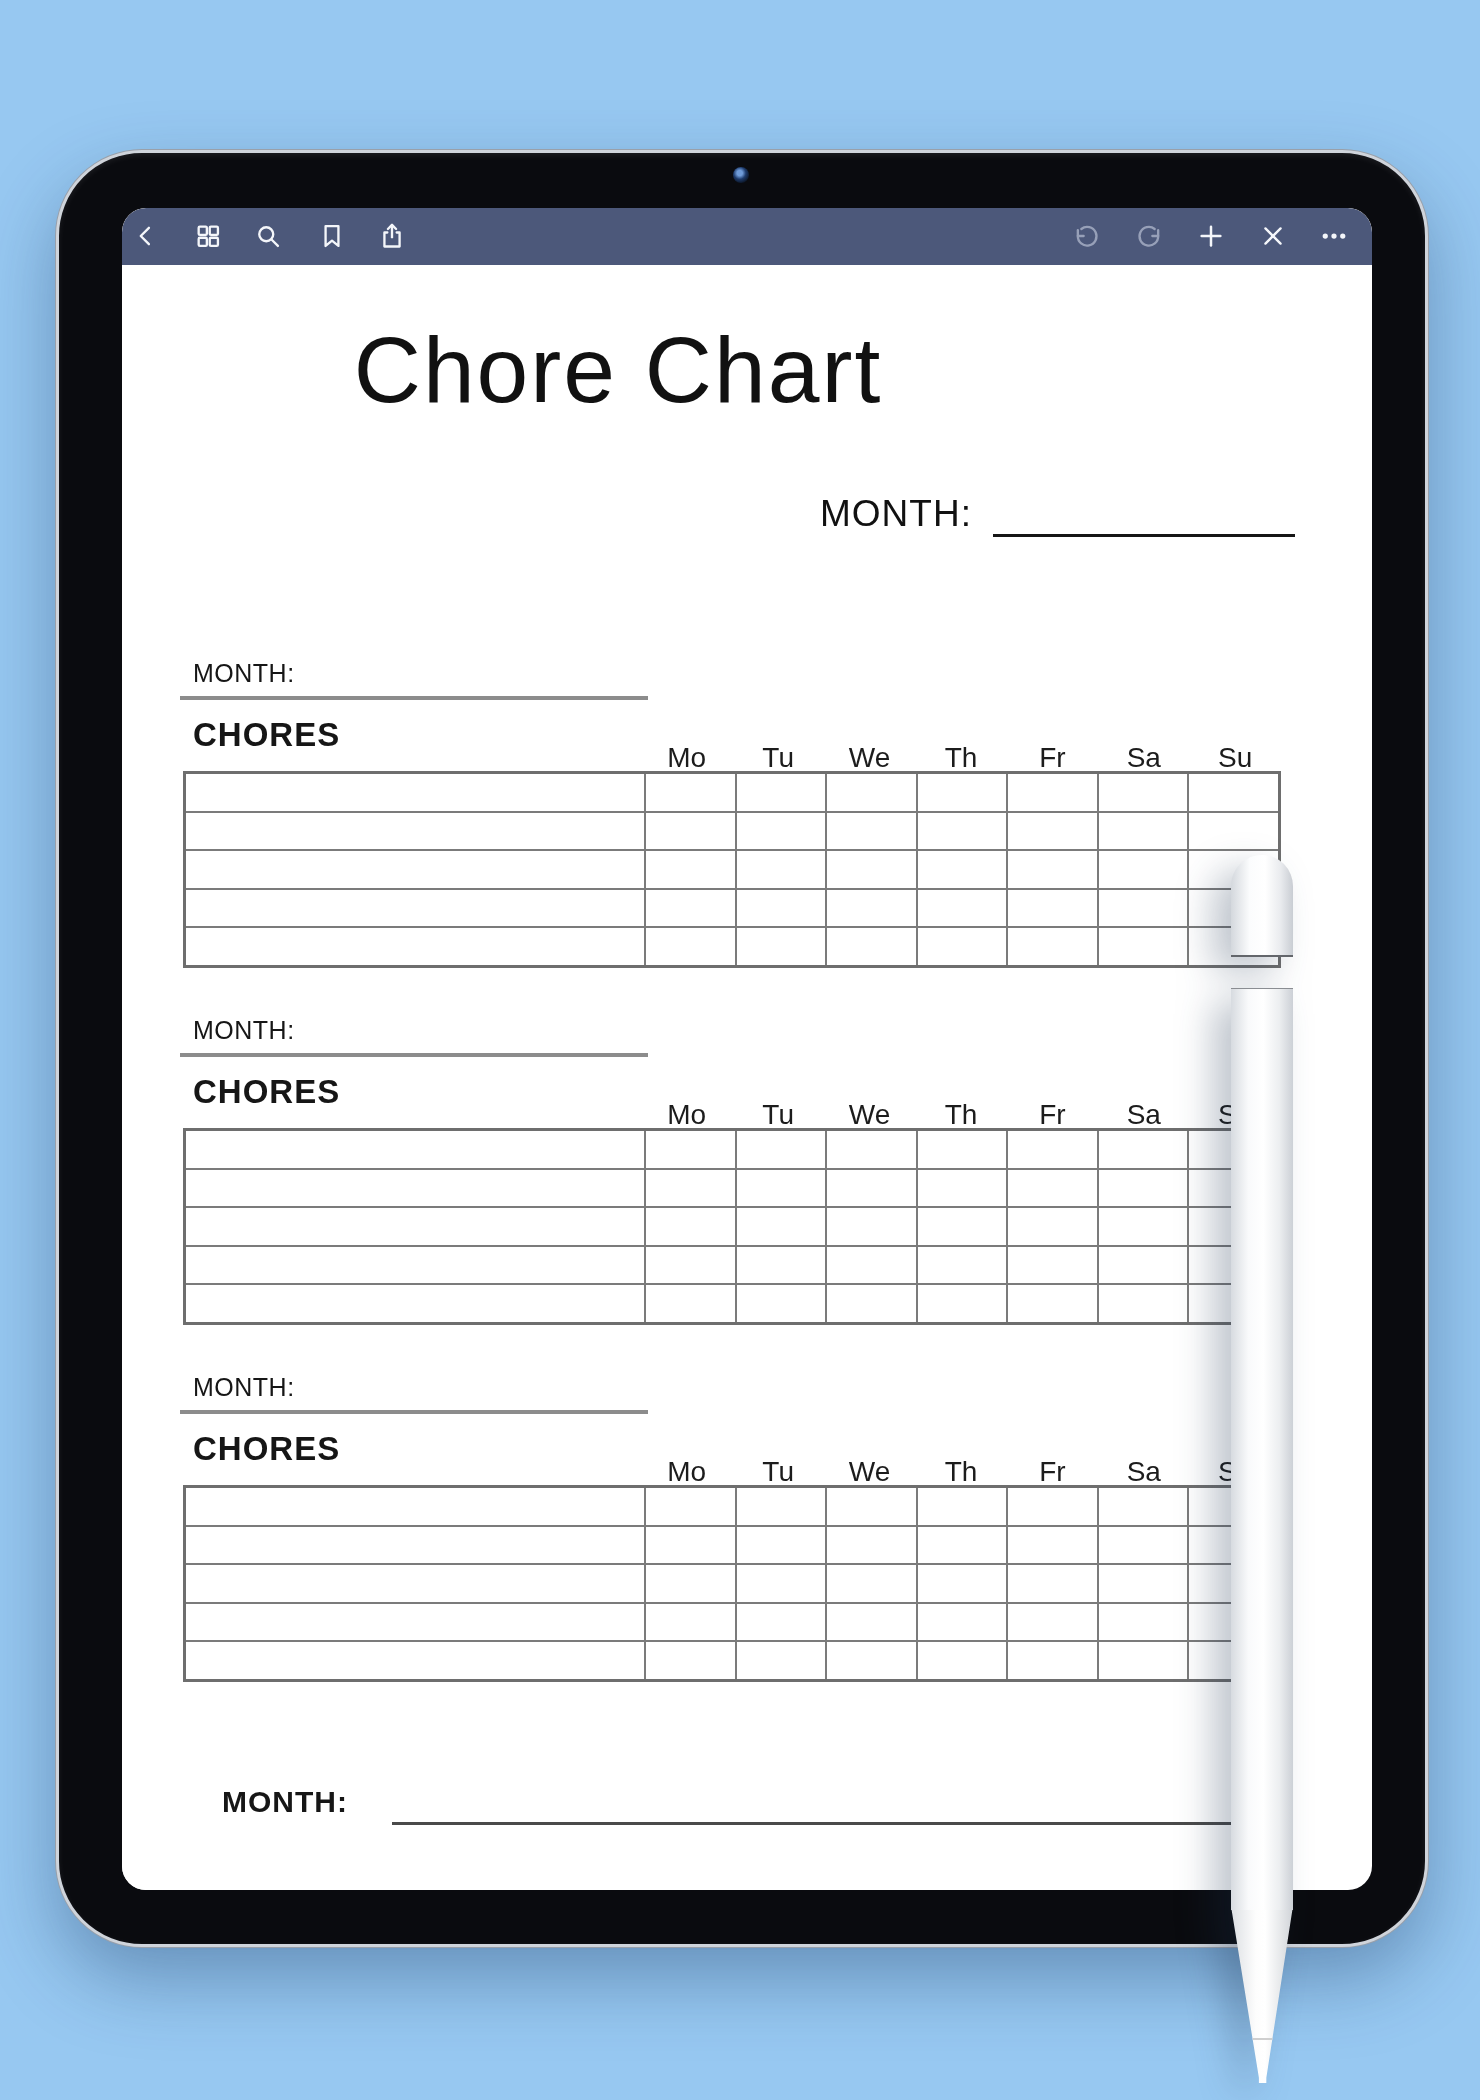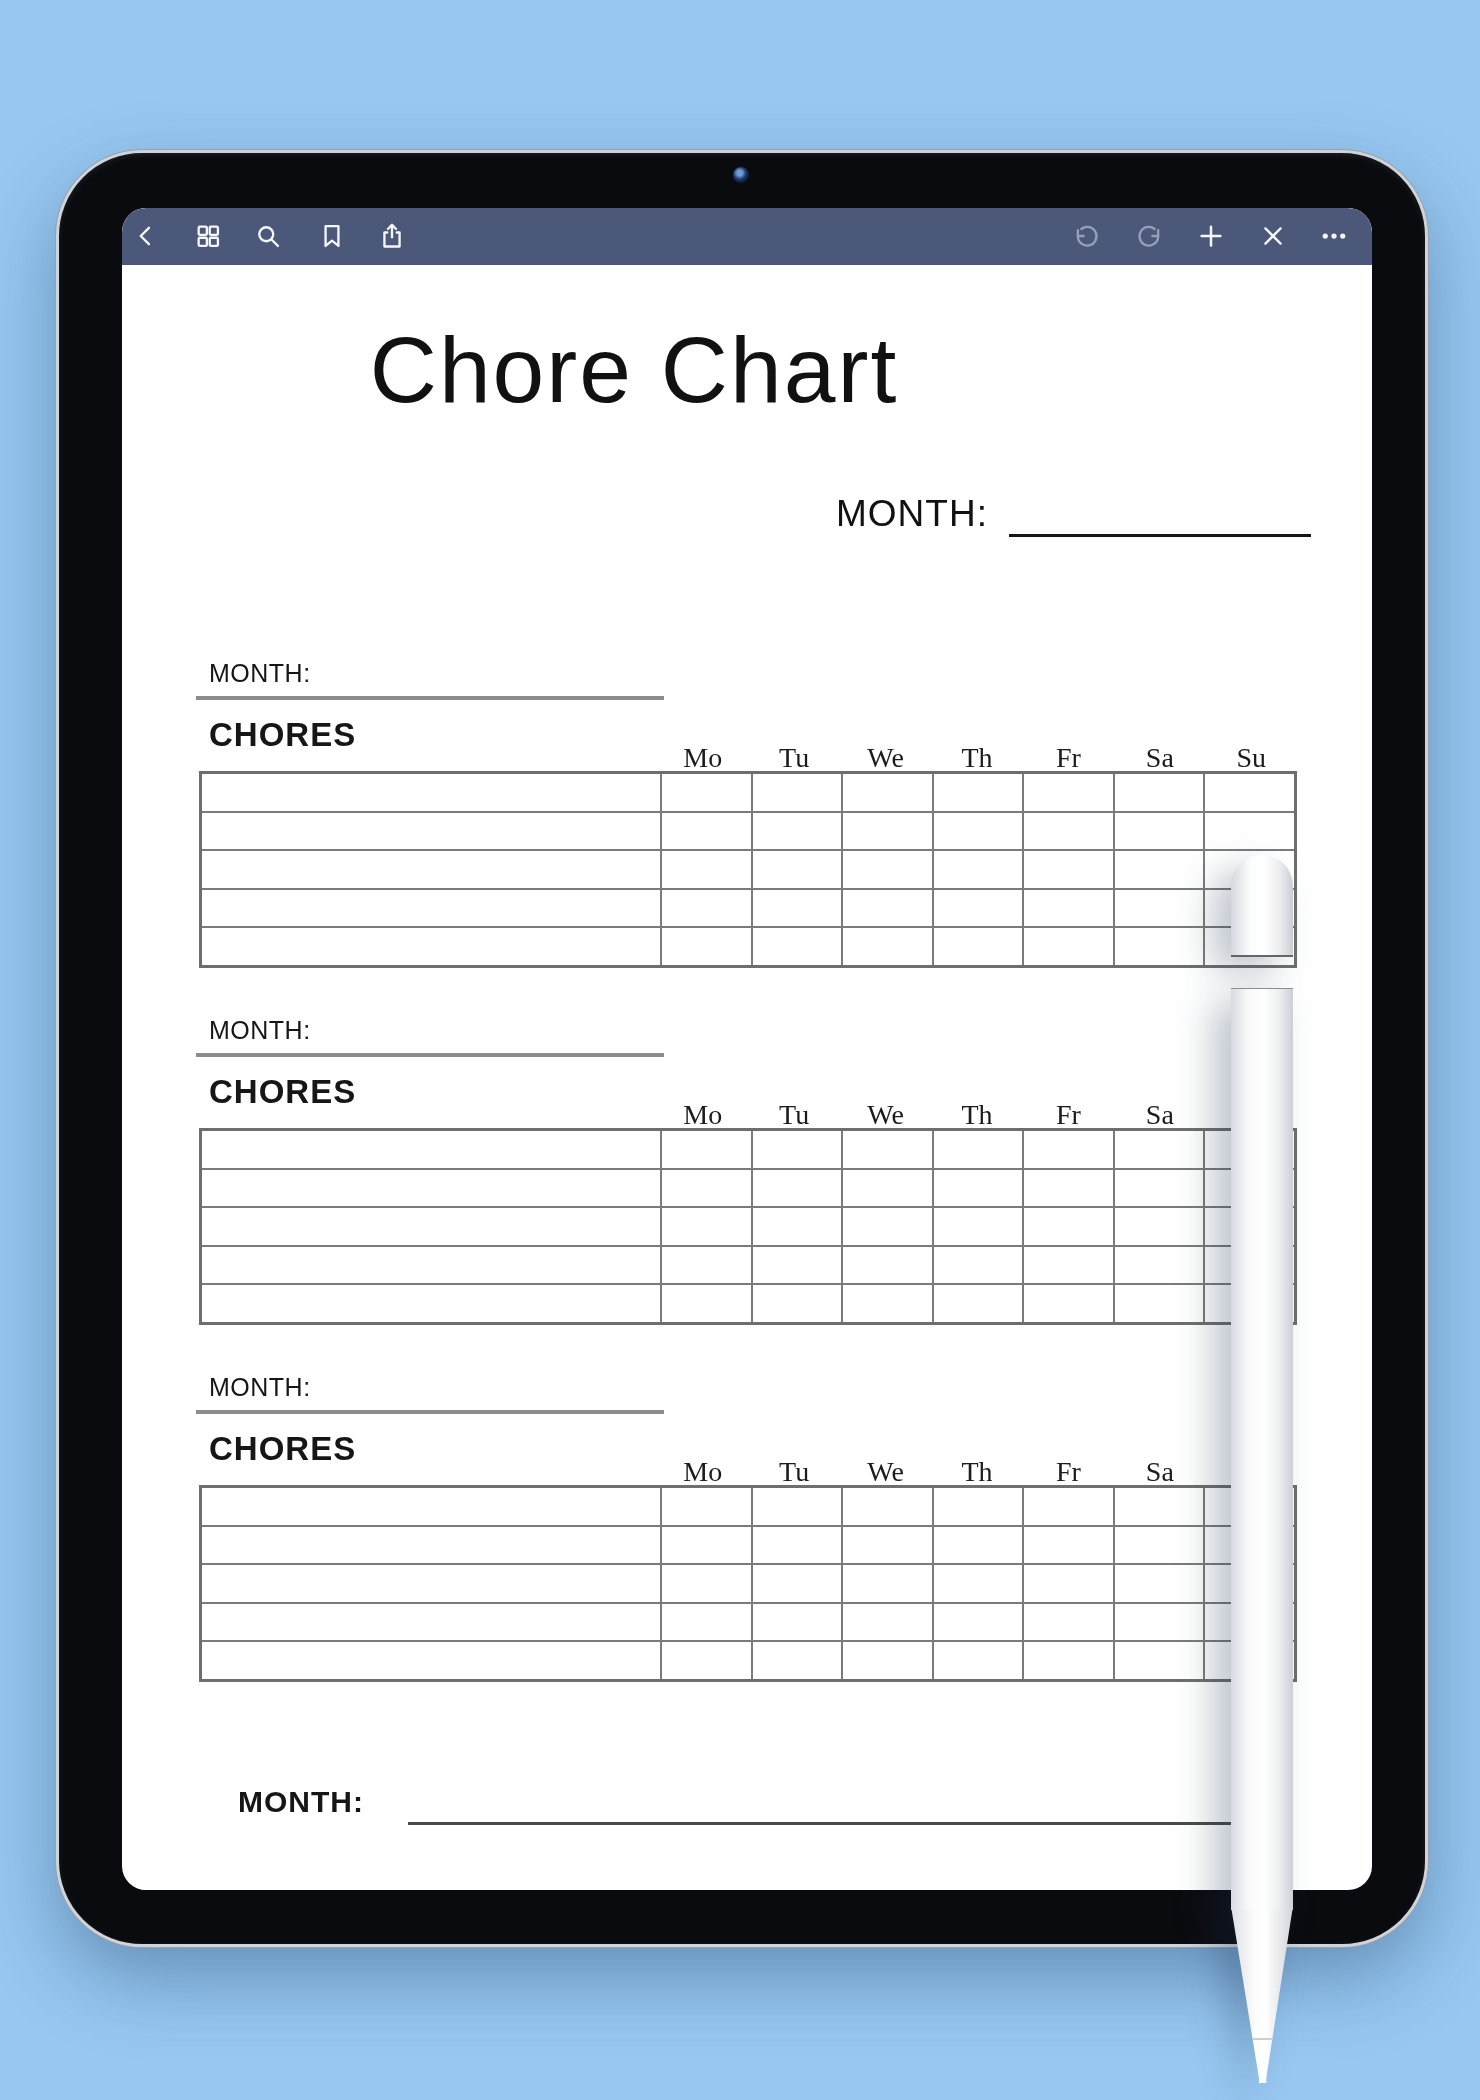--- a/index.html
+++ b/index.html
@@ -27,37 +27,37 @@
   }
 
   
   .toolbar{position:absolute;left:0;top:0;width:100%;height:57px;background:#4C587A;border-radius:24px 24px 0 0;}
   .tbtn{position:absolute;top:6px;width:44px;height:44px;display:flex;align-items:center;justify-content:center;background:none;border:none;padding:0;cursor:pointer;}
   .tbtn svg{stroke:#F4F6FA;fill:none;stroke-width:2;stroke-linecap:round;stroke-linejoin:round;}
   .tbtn.dim svg{stroke:#97A0B8;}
   .tbtn .dot{fill:#F4F6FA;stroke:none;}
 
   
-  .sheet{position:absolute;left:16px;top:57px;width:1006px;height:1625px;background:#fff;}
+  .sheet{position:absolute;left:0;top:57px;width:1006px;height:1625px;background:#fff;}
   .title{
     position:absolute;left:-14px;right:0;top:52px;text-align:center;
     font-size:93px;font-weight:400;letter-spacing:2px;color:#111;
   }
   .month-top-label{position:absolute;left:698px;top:228px;font-size:37px;font-weight:500;letter-spacing:1px;color:#111;}
   .month-top-line{position:absolute;left:871px;top:269px;width:302px;height:3px;background:#161616;}
 
   
   .section{position:absolute;left:0;width:100%;height:309px;}
   .s0{top:394px;} .s1{top:751px;} .s2{top:1108px;}
   .m-label{position:absolute;left:71px;top:0;font-size:25px;font-weight:500;letter-spacing:.5px;color:#161616;}
   .m-line{position:absolute;left:58px;top:37px;width:468px;height:4px;background:#8c8c8c;}
   .chores{position:absolute;left:71px;top:57px;font-size:33px;font-weight:700;letter-spacing:1px;color:#161616;}
   .day-labels{position:absolute;left:61px;top:83px;width:1098px;height:26px;display:flex;}
   .day-labels .spacer{flex:0 0 458px;}
-  .day-labels .day-label{flex:1;text-align:center;font-size:28px;color:#1c1c1c;font-family:Liberation Serif, serif;}
+  .day-labels .day-label{flex:1;text-align:center;font-size:28px;color:#1c1c1c;}
   .grid{
     position:absolute;left:61px;top:112px;width:1098px;height:197px;
     border:3px solid #6e6e6e;box-sizing:border-box;display:flex;flex-direction:column;background:#fff;
   }
   .grid .row{flex:1;display:flex;border-top:2px solid #7b7b7b;}
   .grid .row:first-child{border-top:none;}
   .grid .cell{flex:1;border-left:2px solid #7b7b7b;box-sizing:border-box;}
   .grid .cell.wide{flex:0 0 458px;border-left:none;}
 
   

